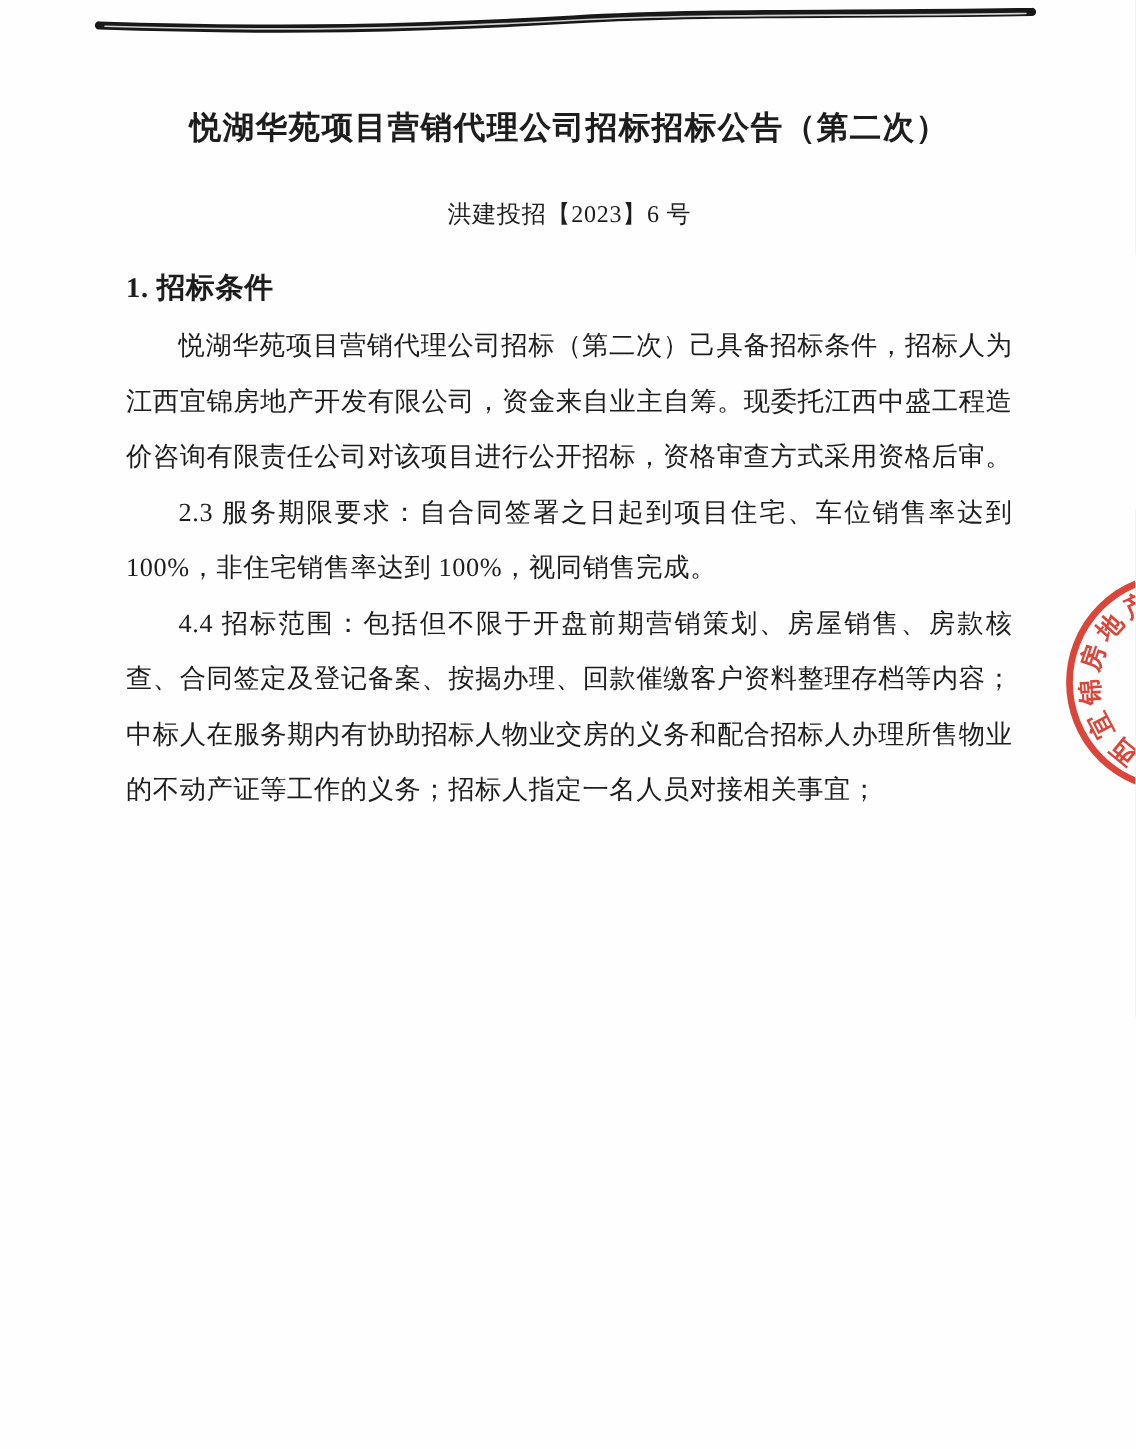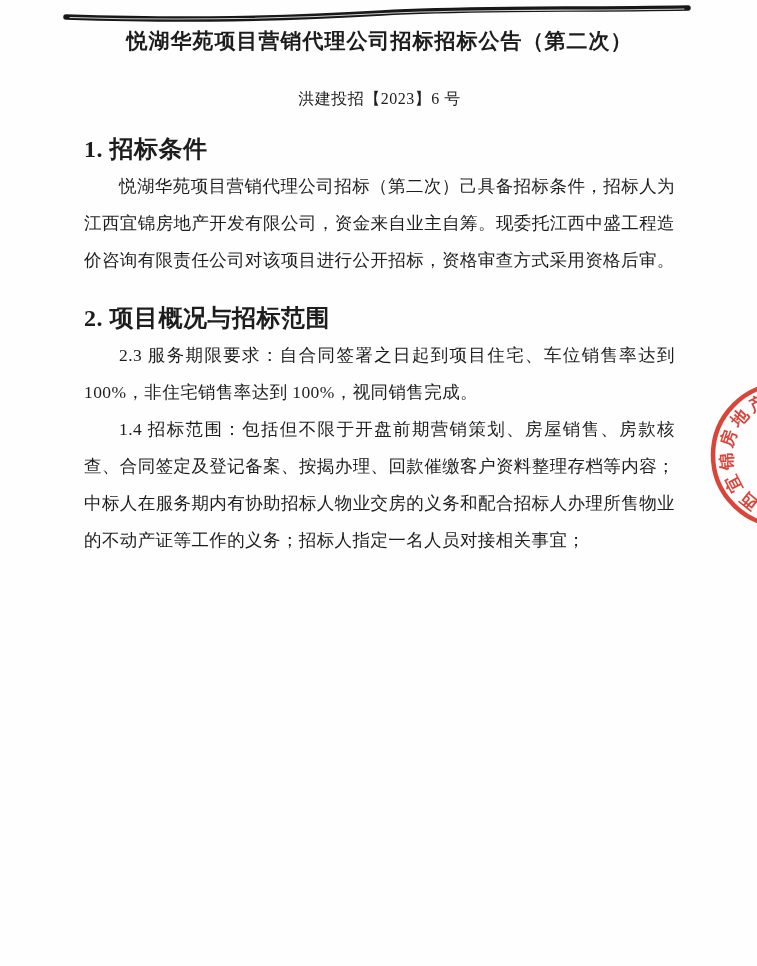--- a/index.html
+++ b/index.html
@@ -20,42 +20,42 @@
   .scan-edge {
     position: absolute;
     top: 0;
     left: 0;
     width: 757px;
     height: 32px;
     pointer-events: none;
   }
   .content {
     position: relative;
-    padding: 20px 82px 0 84px;
+    padding: 64px 82px 0 84px;
     box-sizing: border-box;
   }
   .doc-title {
     text-align: center;
     font-size: 21px;
     font-weight: bold;
     letter-spacing: 1px;
     line-height: 30px;
     margin-top: 6px;
   }
   .doc-number {
     text-align: center;
     font-size: 16px;
     letter-spacing: 0.5px;
     margin-top: 33px;
   }
   .doc-body {
     margin-top: 16px;
   }
   .sec-heading {
-    font-size: 24px;
+    font-size: 19px;
     font-weight: bold;
     line-height: 24px;
     margin: 27px 0 7px 0;
     letter-spacing: 0.5px;
   }
   .para {
     font-size: 17.5px;
     line-height: 37px;
     margin: 0 0 0 0;
     text-indent: 2em;
@@ -87,23 +87,22 @@
     <path d="M 66 17 C 190 21 280 19 382 13 C 470 8 560 10 688 8" fill="none" stroke-width="5.5" stroke-linecap="round" stroke="#181818"></path>
     <path d="M 70 17.5 C 190 21 280 19 382 13.5 C 470 9 560 11 684 9" fill="none" stroke="#cfcfcf" stroke-width="1.1" stroke-linecap="round"></path>
   </svg>
 
   <div class="content">
     <div class="doc-title">悦湖华苑项目营销代理公司招标招标公告（第二次）</div>
     <div class="doc-number">洪建投招【2023】6 号</div>
     <div class="doc-body">
         <div class="sec-heading">1. 招标条件</div>
         <p class="para">悦湖华苑项目营销代理公司招标（第二次）己具备招标条件，招标人为江西宜锦房地产开发有限公司，资金来自业主自筹。现委托江西中盛工程造价咨询有限责任公司对该项目进行公开招标，资格审查方式采用资格后审。</p>
-        <div class="sec-heading">2. 项目概况与招标范围</div>
         <p class="para">2.3 服务期限要求：自合同签署之日起到项目住宅、车位销售率达到 100%，非住宅销售率达到 100%，视同销售完成。</p>
-        <p class="para">1.4 招标范围：包括但不限于开盘前期营销策划、房屋销售、房款核查、合同签定及登记备案、按揭办理、回款催缴客户资料整理存档等内容；中标人在服务期内有协助招标人物业交房的义务和配合招标人办理所售物业的不动产证等工作的义务；招标人指定一名人员对接相关事宜；</p>
+        <p class="para">4.4 招标范围：包括但不限于开盘前期营销策划、房屋销售、房款核查、合同签定及登记备案、按揭办理、回款催缴客户资料整理存档等内容；中标人在服务期内有协助招标人物业交房的义务和配合招标人办理所售物业的不动产证等工作的义务；招标人指定一名人员对接相关事宜；</p>
       </div>
   </div>
 
   <svg class="seal-svg" viewBox="0 0 60 210" aria-hidden="true">
     <circle cx="87" cy="105" r="71" fill="none" stroke-width="4.5" stroke="#d8362a"></circle>
     <defs>
       <path id="sealTextArc" d="M 87 157 A 52 52 0 0 1 87 53" fill="none"></path>
     </defs>
     <text class="seal-arc-text" fill="#d8362a">
       <textPath href="#sealTextArc" startOffset="4">江西宜锦房地产开发</textPath>

